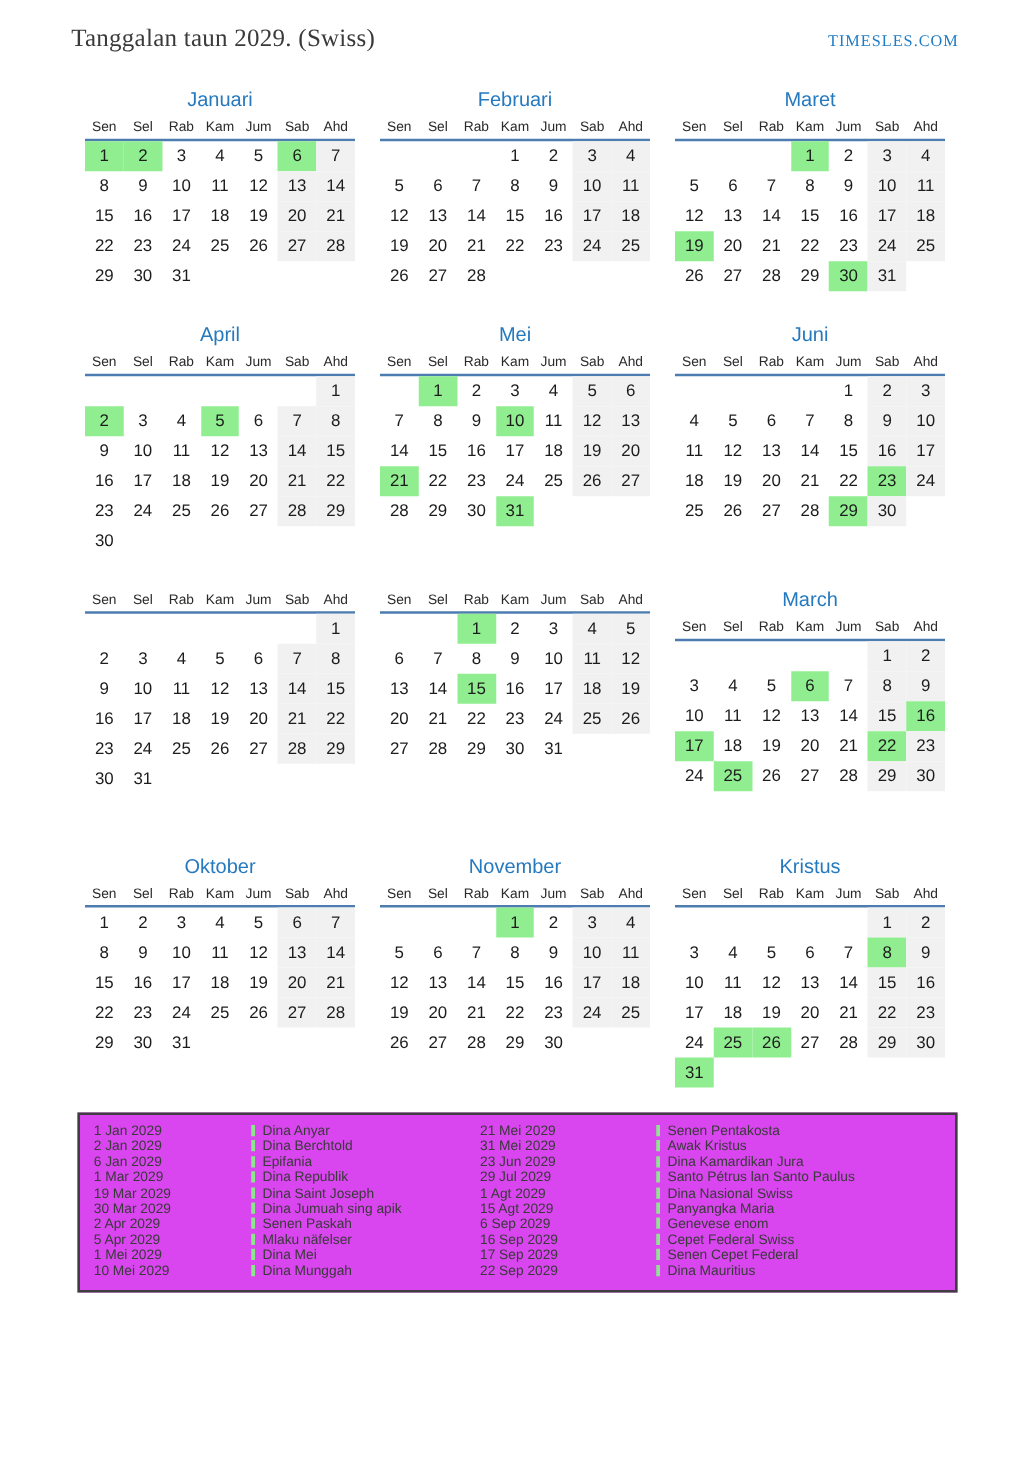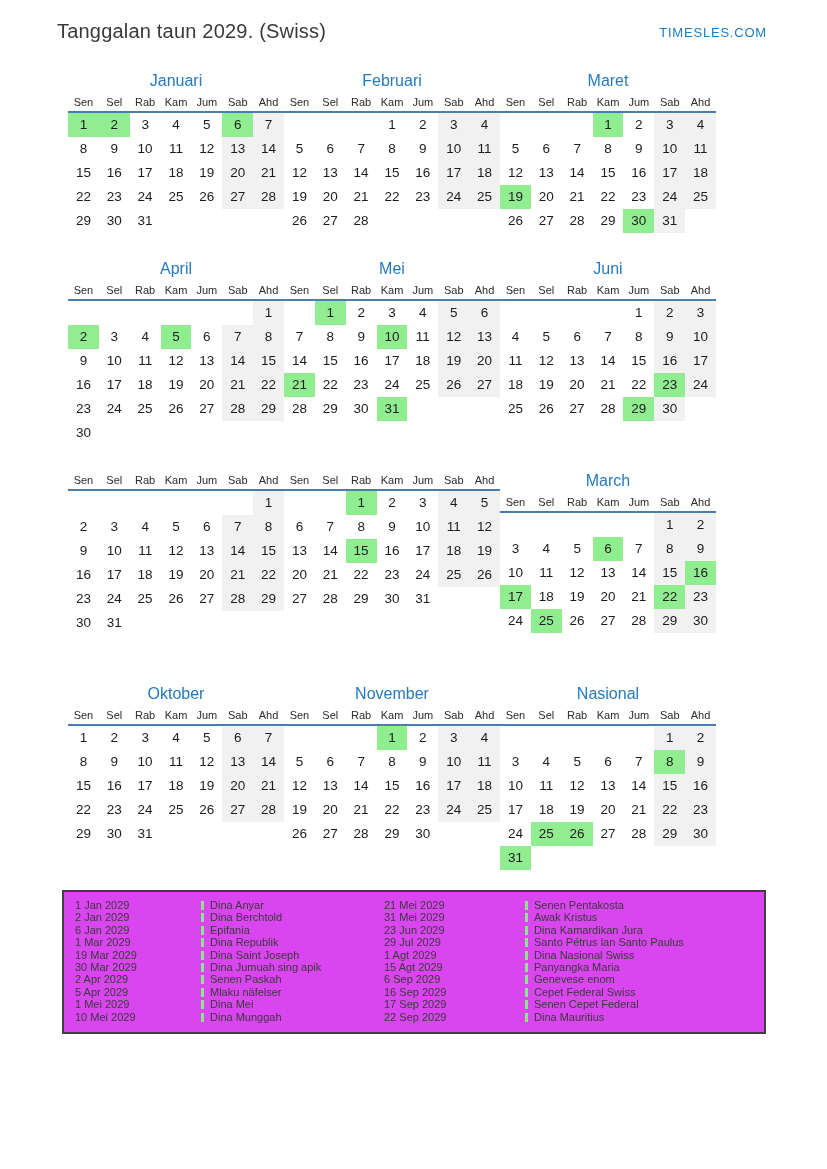--- a/index.html
+++ b/index.html
@@ -4,28 +4,28 @@
 <style>
   * { margin:0; padding:0; box-sizing:border-box; }
   html,body { background:#ffffff; }
   body {
     width:827px; height:1169px; position:relative; overflow:hidden;
     font-family:"Liberation Sans", sans-serif; color:#1c1c1c;
   }
   .page { padding-top:20px; }
 
   
-  .hdr { display:flex; justify-content:space-between; align-items:flex-start; padding:0 60px 0 57px; }
+  .hdr { display:flex; justify-content:space-between; align-items:flex-start; padding:0 60px 0 57px;font-family:Liberation Serif, serif; }
   .hdr h1 { font-size:20px; font-weight:500; color:#3a3a3a; letter-spacing:0.2px; }
   .site-link { font-size:13px; color:#1e7bc4; text-decoration:none; letter-spacing:0.8px; margin-top:5px; font-weight:500; }
 
   
   #months-grid {
     margin:28px 0 0 68px; width:688px;
-    display:grid; grid-template-columns:216px 216px 216px; 
+    display:grid; grid-template-columns:216px 216px 216px; column-gap:20px;
     grid-template-rows:188px 212px 213px auto;
   }
   .month { width:216px; }
   .month-title { text-align:center; color:#2579be; font-size:16px; height:22px; line-height:20px; }
   .dow-row {
     display:grid; grid-template-columns:repeat(7,1fr);
     border-bottom:2px solid #4d7cb0; padding:3px 0 3px;
   }
   .dow { text-align:center; font-size:11px; color:#2a2a2a; }
   .week { display:grid; grid-template-columns:repeat(7,1fr); }
@@ -689,21 +689,21 @@
           <div class="cell">26</div>
           <div class="cell">27</div>
           <div class="cell">28</div>
           <div class="cell">29</div>
           <div class="cell">30</div>
           <div class="cell"></div>
           <div class="cell"></div>
         </div>
       </div>
       <div class="month">
-        <div class="month-title">Nasional</div>
+        <div class="month-title">Kristus</div>
         <div class="dow-row">
           <div class="dow">Sen</div>
           <div class="dow">Sel</div>
           <div class="dow">Rab</div>
           <div class="dow">Kam</div>
           <div class="dow">Jum</div>
           <div class="dow">Sab</div>
           <div class="dow">Ahd</div>
         </div>
         <div class="week">

